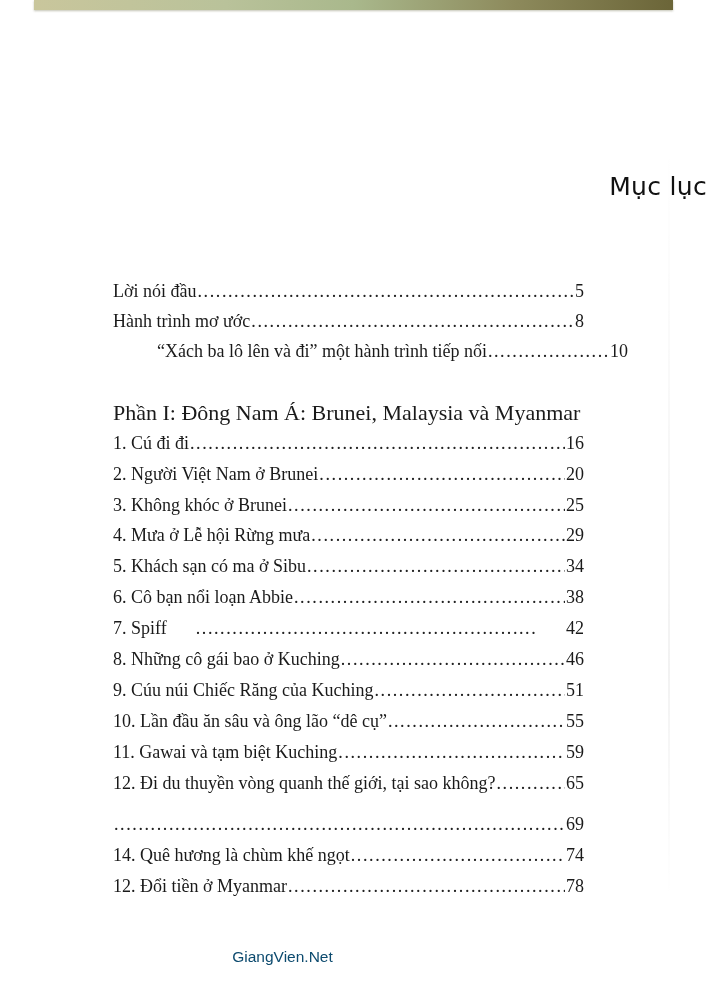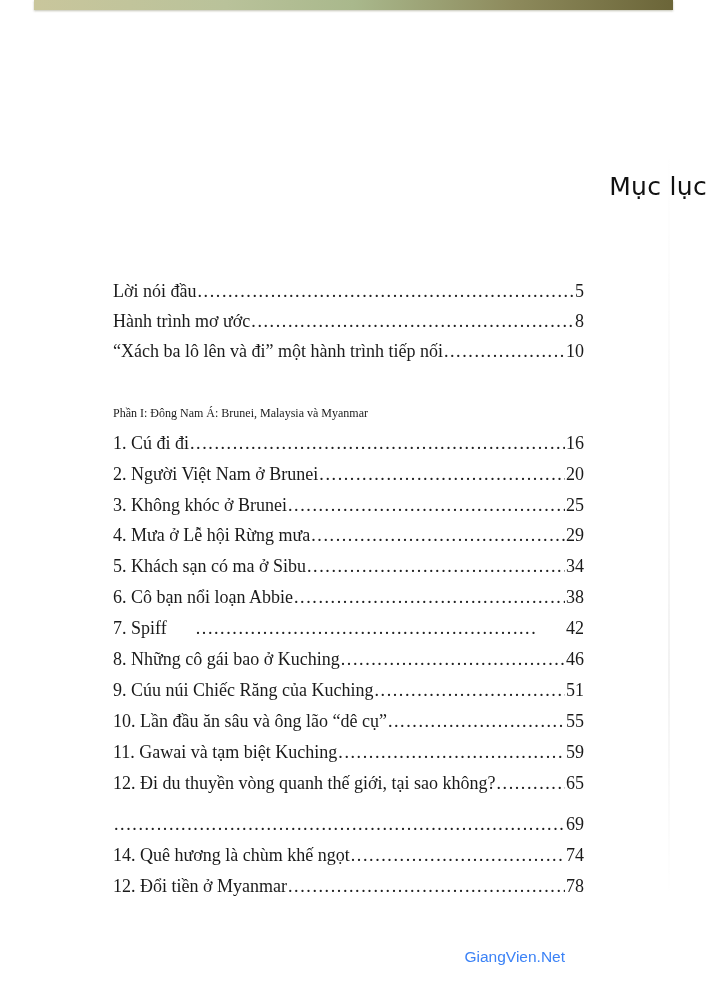--- a/index.html
+++ b/index.html
@@ -71,33 +71,33 @@
     }
     .toc-row .leader::before {
       content: "..................................................................................................................................................................";
     }
     .toc-row .page {
       flex: 0 0 auto;
     }
     .part-heading {
       position: absolute;
       left: 0;
-      font-size: 12px;
+      font-size: 22px;
       line-height: 24px;
       white-space: nowrap;
     }
     .watermark {
       position: absolute;
       left: 0;
       width: 565px;
       top: 948px;
-      text-align: right;
+      text-align: center;
       font-family: "Liberation Sans", "DejaVu Sans", sans-serif;
       font-size: 15.5px;
-      color: #3b82f6;
+      color: #0c4a6e;
     }
   </style>
 </head>
 <body>
 
 <div class="top-band"></div>
 <div class="page-curl"></div>
 
 <div class="title">Mục lục</div>
 
@@ -106,21 +106,21 @@
   <div class="toc-row" style="top:279px;">
     <span class="label">Lời nói đầu</span>
     <span class="leader"></span>
     <span class="page">5</span>
   </div>
   <div class="toc-row" style="top:309px;">
     <span class="label">Hành trình mơ ước</span>
     <span class="leader"></span>
     <span class="page">8</span>
   </div>
-  <div class="toc-row" style="top:339px;">
+  <div class="toc-row" style="top:339px;margin-left:44px;">
     <span class="label">“Xách ba lô lên và đi” một hành trình tiếp nối</span>
     <span class="leader"></span>
     <span class="page">10</span>
   </div>
 
   <div class="part-heading" style="top:401px;">Phần I: Đông Nam Á: Brunei, Malaysia và Myanmar</div>
 
   <div class="toc-row" style="top:431px;">
     <span class="label">1. Cú đi đi</span>
     <span class="leader"></span>

